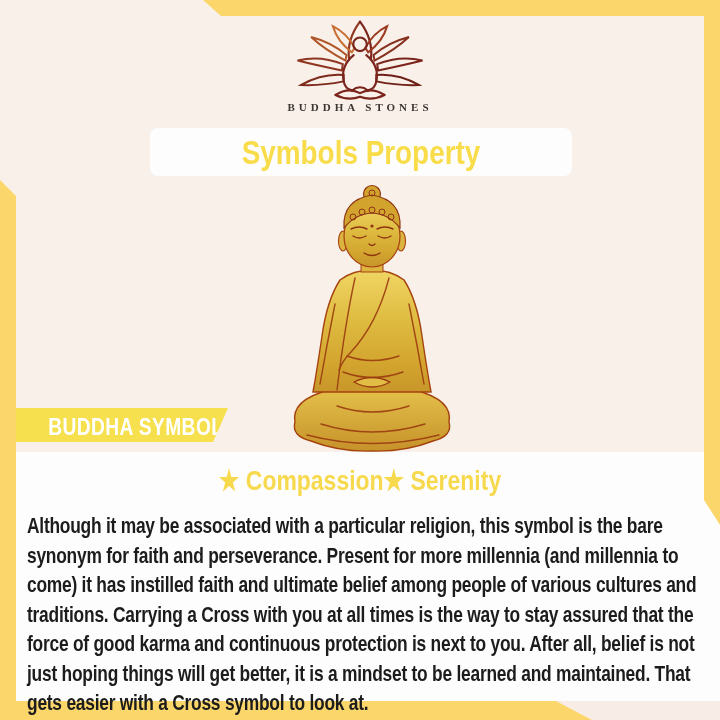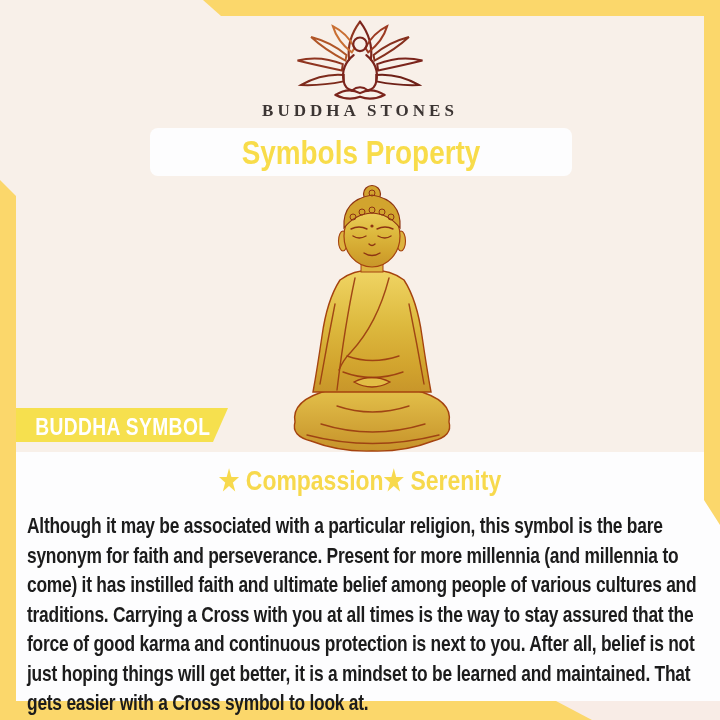--- a/index.html
+++ b/index.html
@@ -19,38 +19,38 @@
     clip-path:polygon(16px 452px,704px 452px,704px 500px,720px 525px,720px 701px,16px 701px);
   }
   
   .cream-corner{
     position:absolute;inset:0;background:#f8ece6;
     clip-path:polygon(556px 701px,720px 701px,720px 720px,592px 720px);
   }
   .logo{position:absolute;left:287px;top:18px;width:146px;height:86px;}
   .wordmark{
     position:absolute;left:0;top:101px;width:720px;text-align:center;
-    font-family:"Liberation Serif", serif;font-size:17px;font-weight:bold;
+    font-family:"Liberation Serif", serif;font-size:11px;font-weight:bold;
     letter-spacing:4px;color:#3c3533;
   }
   .title-banner{
     position:absolute;left:150px;top:128px;width:422px;height:48px;
     background:#fdfdfe;display:flex;align-items:center;justify-content:center;border-radius:8px;
   }
   .title-banner span{
     display:block;width:100%;text-align:center;
     font-size:34px;font-weight:bold;color:#f8dc4a;
     transform:scaleX(0.82);letter-spacing:0px;
   }
   .buddha{position:absolute;left:277px;top:184px;width:190px;height:276px;}
   .label-banner{
     position:absolute;left:16px;top:408px;width:212px;height:37px;
     background:#f6e04e;
     clip-path:polygon(0 0,212px 0,197px 34px,0 34px);
-    display:flex;align-items:center;
+    display:flex;align-items:center;padding-left:13px;
   }
   .label-banner span{
     display:inline-block;padding-left:24px;color:#ffffff;
     font-size:24px;font-weight:bold;transform:scaleX(0.8);transform-origin:left center;
     letter-spacing:0.5px;white-space:nowrap;
   }
   .heading{
     position:absolute;left:0;top:464px;width:720px;text-align:center;
   }
   .heading span{

